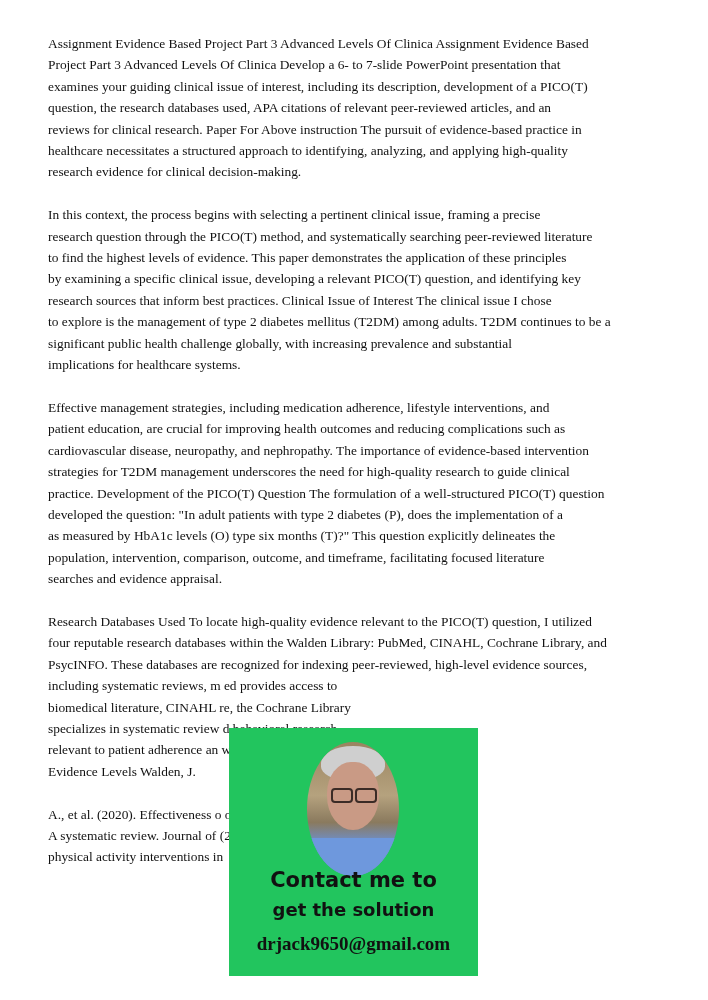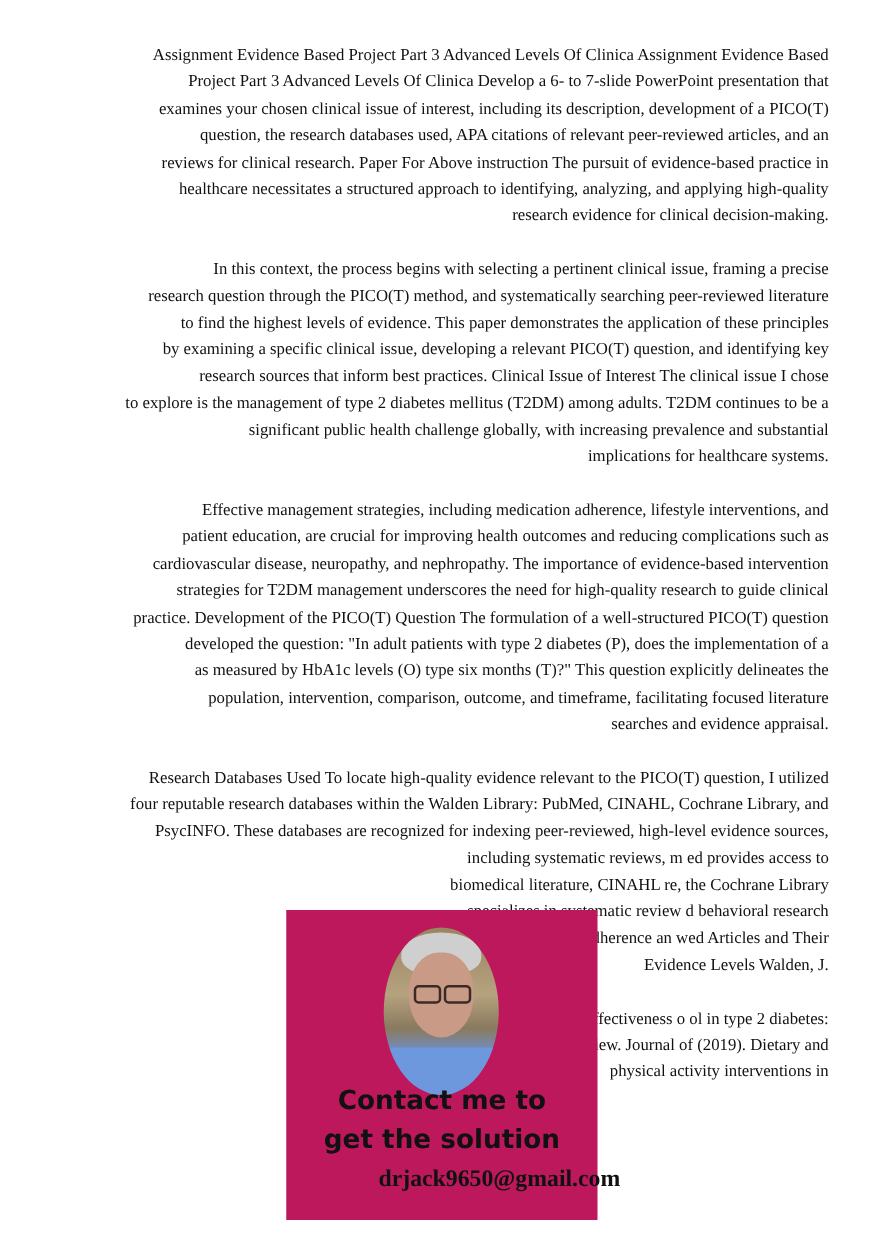--- a/index.html
+++ b/index.html
@@ -2,54 +2,54 @@
 <html><head>
 <meta charset="utf-8">
 <style>
   html, body { margin: 0; padding: 0; background: #ffffff; }
   body { width: 708px; height: 1000px; position: relative; overflow: hidden; }
   .page {
     position: absolute; left: 48px; top: 33px; width: 615px;
     font-family: "Liberation Serif", serif; font-size: 13.4px; line-height: 21.4px; color: #111;
   }
   .para { margin: 0 0 21.4px 0; }
-  .line { display: block; white-space: nowrap; text-align: right; }
+  .line { display: block; white-space: nowrap; }
   .overlay {
     position: absolute; left: 229px; top: 728px; width: 249px; height: 248px;
-    background: #be185d;
+    background: #22c55e;
   }
   .portrait {
     position: absolute; left: 78px; top: 14px; width: 92px; height: 134px;
     border-radius: 50%; overflow: hidden;
     background: linear-gradient(180deg, #9a8460 0%, #b5a27e 40%, #8a7a5e 60%, #6f8fc9 75%, #6d93d6 100%);
   }
   .portrait .hair { position:absolute; left:14px; top:4px; width:64px; height:34px; border-radius:50% 50% 40% 40%; background:#cfcfcf; }
   .portrait .face { position:absolute; left:20px; top:20px; width:52px; height:68px; border-radius:46% 46% 50% 50%; background:#c99a85; }
   .portrait .glasses-l { position:absolute; left:24px; top:46px; width:18px; height:11px; border:2px solid #3b2b26; border-radius:4px; }
   .portrait .glasses-r { position:absolute; left:48px; top:46px; width:18px; height:11px; border:2px solid #3b2b26; border-radius:4px; }
   .portrait .shirt { position:absolute; left:0; top:96px; width:92px; height:40px; background:#6e98dd; }
   .contact {
     position: absolute; left: 0; width: 249px; text-align: center;
     font-family: "DejaVu Sans", sans-serif; font-weight: bold; color: #111;
   }
   .contact.l1 { top: 140px; font-size: 21px; }
-  .contact.l2 { top: 171px; font-size: 21px; }
+  .contact.l2 { top: 171px; font-size: 18px; }
   .email {
     position: absolute; left: 0; top: 205px; width: 249px; text-align: center;
-    font-family: "Liberation Serif", serif; font-weight: bold; font-size: 19px; color: #111; margin-left: 46px;
+    font-family: "Liberation Serif", serif; font-weight: bold; font-size: 19px; color: #111;
   }
 </style>
 </head>
 <body>
 
 <div class="page">
   <p class="para">
     <span class="line">Assignment Evidence Based Project Part 3 Advanced Levels Of Clinica Assignment Evidence Based</span>
     <span class="line">Project Part 3 Advanced Levels Of Clinica Develop a 6- to 7-slide PowerPoint presentation that</span>
-    <span class="line">examines your chosen clinical issue of interest, including its description, development of a PICO(T)</span>
+    <span class="line">examines your guiding clinical issue of interest, including its description, development of a PICO(T)</span>
     <span class="line">question, the research databases used, APA citations of relevant peer-reviewed articles, and an</span>
     <span class="line">reviews for clinical research. Paper For Above instruction The pursuit of evidence-based practice in</span>
     <span class="line">healthcare necessitates a structured approach to identifying, analyzing, and applying high-quality</span>
     <span class="line">research evidence for clinical decision-making.</span>
   </p>
   <p class="para">
     <span class="line">In this context, the process begins with selecting a pertinent clinical issue, framing a precise</span>
     <span class="line">research question through the PICO(T) method, and systematically searching peer-reviewed literature</span>
     <span class="line">to find the highest levels of evidence. This paper demonstrates the application of these principles</span>
     <span class="line">by examining a specific clinical issue, developing a relevant PICO(T) question, and identifying key</span>

